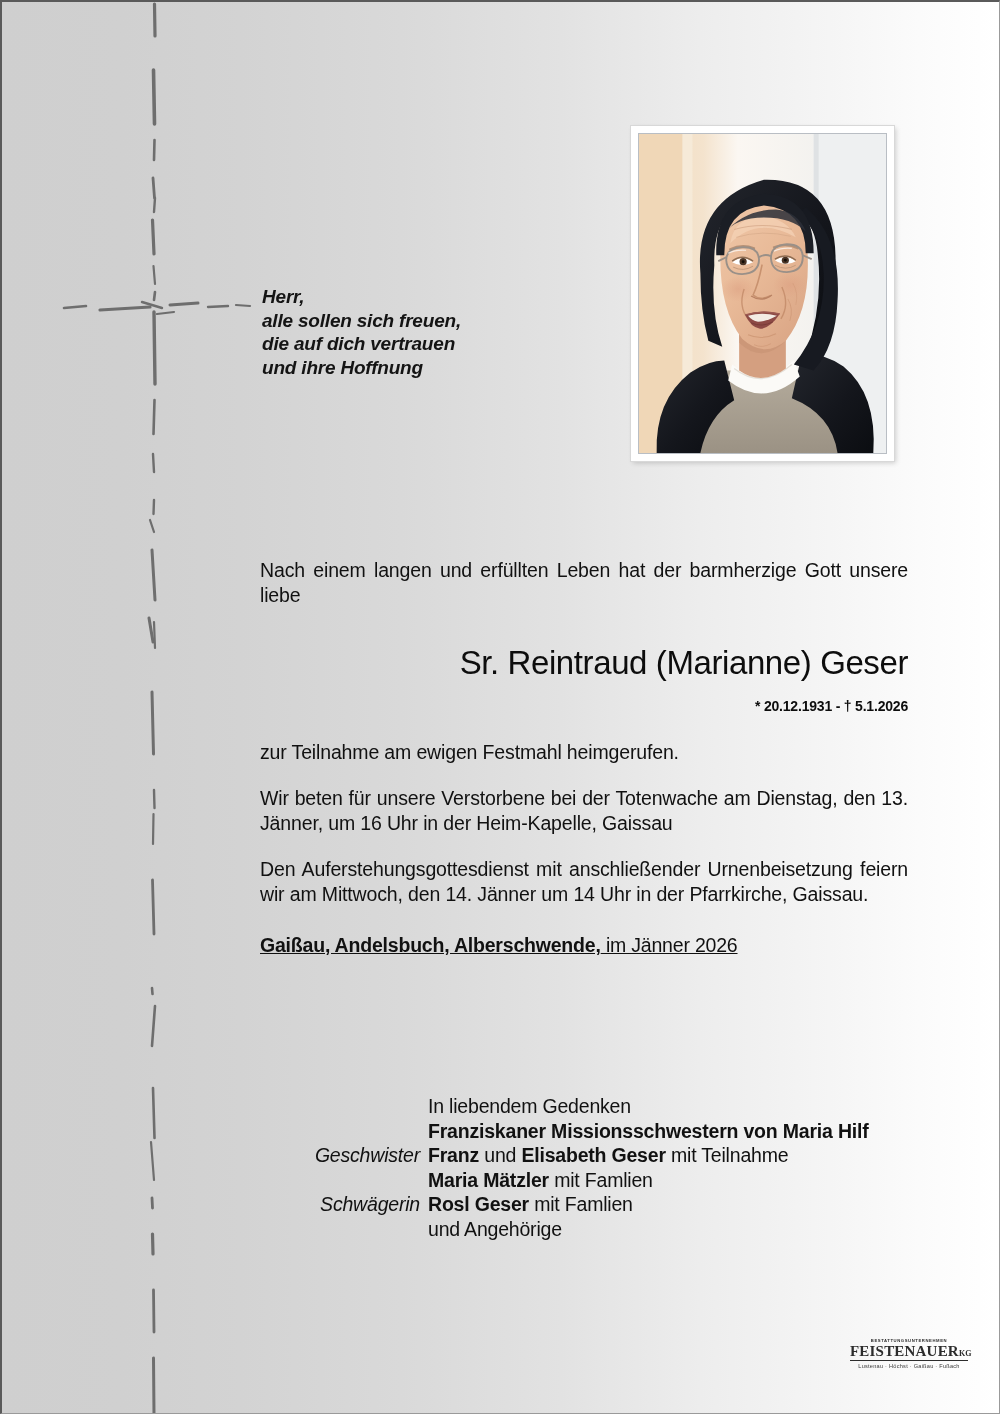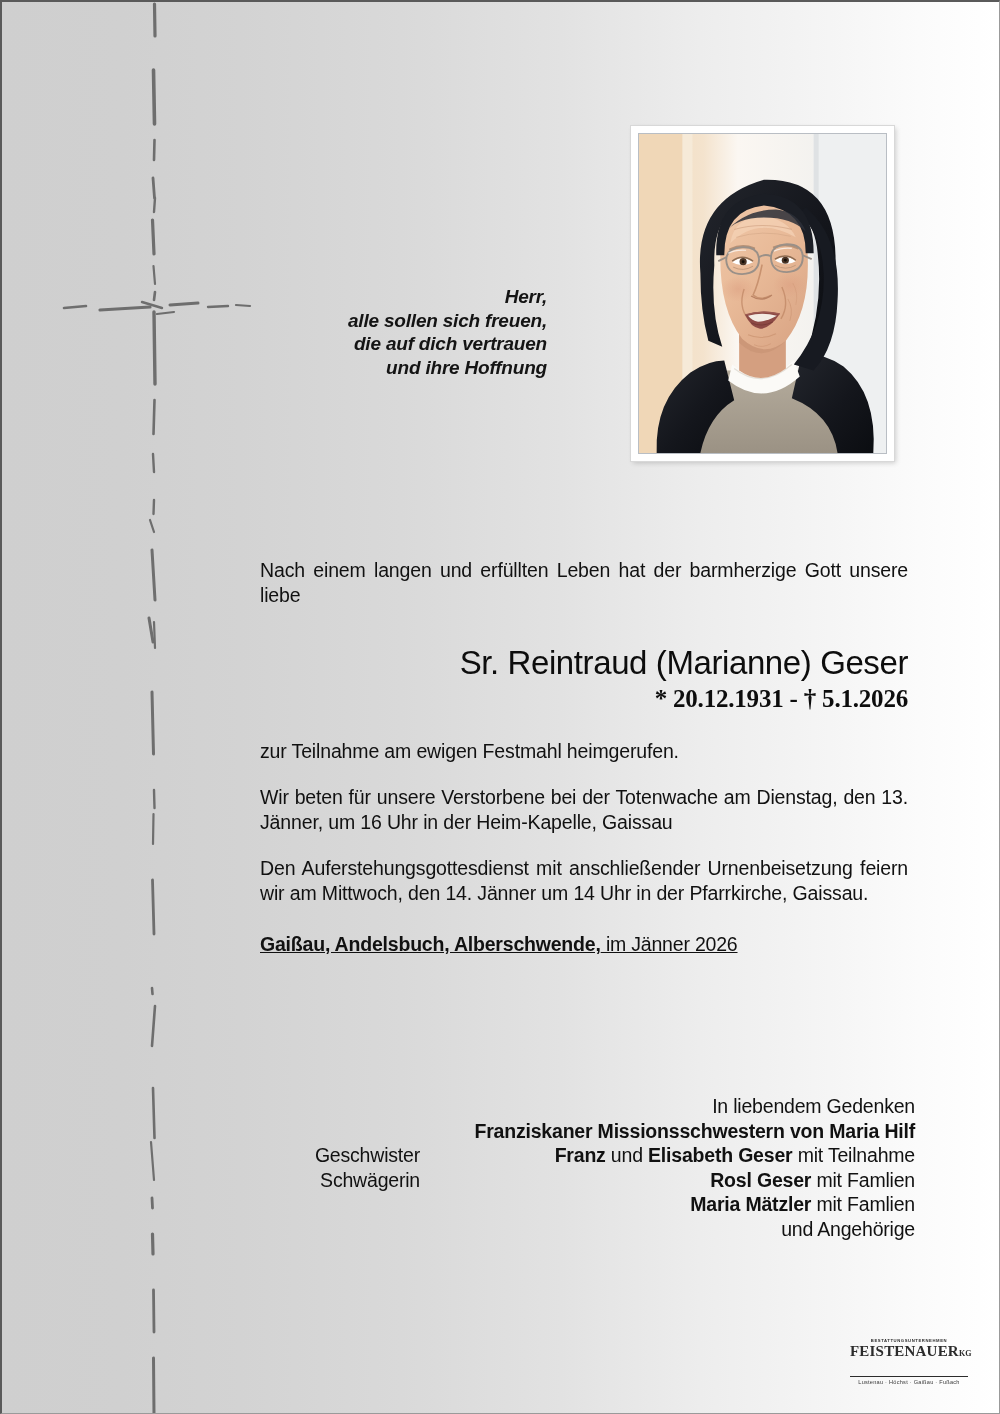--- a/index.html
+++ b/index.html
@@ -67,21 +67,20 @@
     background: #f2ece4;
   }
   .photo-svg { display:block; width:100%; height:100%; }
 
   
   .verse {
     position: absolute;
     left: 260px;
     top: 283px;
     width: 285px;
-    text-align: right;
     font-style: italic;
     font-weight: 600;
     font-size: 19px;
     line-height: 23.5px;
     color: #141414;
     letter-spacing: -0.2px;
   }
   .verse div { white-space: nowrap; }
 
   
@@ -106,26 +105,25 @@
     margin: 36px 0 26px 0;
   }
   .deceased-name {
     font-size: 33px;
     line-height: 38px;
     font-weight: 400;
     letter-spacing: -0.4px;
     color: #0d0d0d;
   }
   .deceased-dates {
-    font-size: 25px;
+    font-size: 14px;
     font-weight: bold;
-    margin-top: 3px;
+    margin-top: 16px;
     letter-spacing: -0.2px;
     color: #0d0d0d;
-    font-family: Liberation Serif, serif;
   }
 
   .places-line {
     font-size: 19.5px;
     line-height: 25px;
     margin: 26px 0 0 0;
     letter-spacing: -0.2px;
     text-decoration: underline;
   }
   .places-line b { font-weight: bold; }
@@ -141,22 +139,23 @@
     color: #111111;
     letter-spacing: -0.2px;
   }
   .m-row { display: flex; align-items: baseline; }
   .m-rel {
     width: 153px;
     text-align: right;
     padding-right: 8px;
     flex: 0 0 153px;
     white-space: nowrap;
-  }
-  .m-val { flex: 1 1 auto; white-space: nowrap; text-align: right; }
+    font-style: italic;
+  }
+  .m-val { flex: 1 1 auto; white-space: nowrap; }
   .m-val b { font-weight: bold; }
 
   
   .logo {
     position: absolute;
     left: 848px;
     top: 1337px;
     width: 118px;
     text-align: center;
     color: #2c2c2c;
@@ -171,21 +170,21 @@
     white-space: nowrap;
     transform: scaleX(0.96);
   }
   .logo-main {
     font-family: "Liberation Serif", serif;
     font-size: 15px;
     font-weight: bold;
     letter-spacing: 0.2px;
     white-space: nowrap;
     border-bottom: 1.6px solid #2c2c2c;
-    padding-bottom: 17px;
+    padding-bottom: 1px;
     display: block;
   }
   .logo-main .kg { font-size: 8px; letter-spacing: 0; }
   .logo-bottom {
     font-size: 5.6px;
     letter-spacing: 0.25px;
     margin-top: 2.5px;
     white-space: nowrap;
     color: #3a3a3a;
   }
@@ -382,27 +381,27 @@
       <div class="m-rel"></div>
       <div class="m-val"><b>Franziskaner Missionsschwestern von Maria Hilf</b></div>
     </div>
 
     <div class="m-row">
       <div class="m-rel">Geschwister</div>
       <div class="m-val"><b>Franz</b><span> und </span><b>Elisabeth Geser</b><span> mit Teilnahme</span></div>
     </div>
 
     <div class="m-row">
+      <div class="m-rel"></div>
+      <div class="m-val"><b>Maria Mätzler</b><span> mit Famlien</span></div>
+    </div>
+
+    <div class="m-row">
       <div class="m-rel">Schwägerin</div>
       <div class="m-val"><b>Rosl Geser</b><span> mit Famlien</span></div>
-    </div>
-
-    <div class="m-row">
-      <div class="m-rel"></div>
-      <div class="m-val"><b>Maria Mätzler</b><span> mit Famlien</span></div>
     </div>
 
     <div class="m-row">
       <div class="m-rel"></div>
       <div class="m-val"><span>und Angehörige</span></div>
     </div>
   </div>
 
   <div class="logo">
     <div class="logo-top">BESTATTUNGSUNTERNEHMEN</div>

